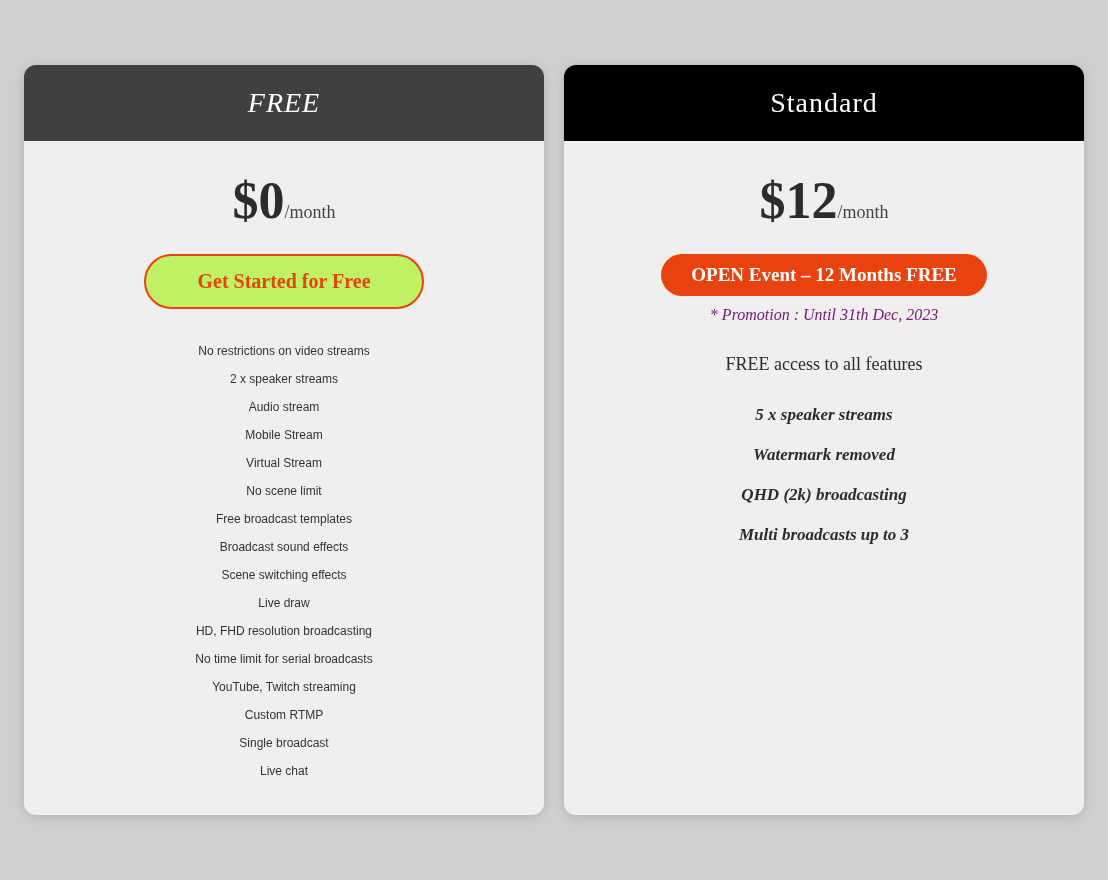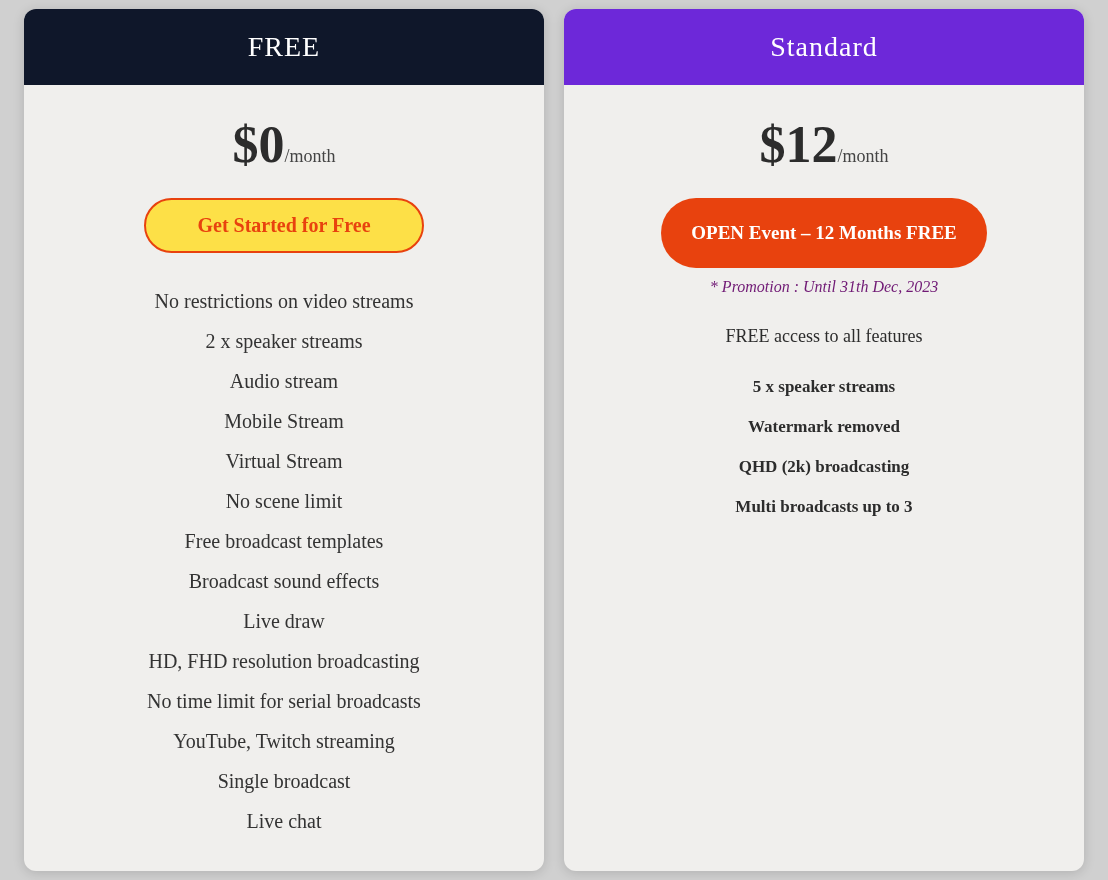--- a/index.html
+++ b/index.html
@@ -36,25 +36,26 @@
     .plan-card + .plan-card {
       margin-left: 20px;
     }
 
     .plan-header {
       padding: 22px 20px;
       text-align: center;
     }
 
     .plan-header.free {
-      background-color: #0f172a;
+      background-color: #404040;
+      font-style: italic;
     }
 
     .plan-header.standard {
-      background-color: #6d28d9;
+      background-color: #000000;
     }
 
     .plan-header-title {
       color: #ffffff;
       font-size: 28px;
       font-weight: normal;
       letter-spacing: 1px;
     }
 
     .plan-body {
@@ -78,33 +79,33 @@
       font-size: 18px;
       color: #444;
       font-family: Georgia, serif;
     }
 
     .cta-button-free {
       display: inline-block;
       padding: 14px 40px;
       border: 2px solid #e8420e;
       border-radius: 50px;
-      background: #fde047;
+      background: #bef264;
       color: #e8420e;
       font-size: 20px;
       font-family: Georgia, serif;
       font-weight: bold;
       cursor: pointer;
       margin-bottom: 28px;
       min-width: 280px;
     }
 
     .cta-button-standard {
       display: inline-block;
-      padding: 24px 30px;
+      padding: 10px 30px;
       border-radius: 50px;
       background: #e8420e;
       color: #ffffff;
       font-size: 19px;
       font-family: Georgia, serif;
       font-weight: bold;
       cursor: pointer;
       margin-bottom: 10px;
       min-width: 320px;
       border: none;
@@ -116,39 +117,40 @@
       margin-bottom: 30px;
       font-style: italic;
     }
 
     .feature-list {
       list-style: none;
       text-align: center;
     }
 
     .feature-list li {
-      font-size: 20px;
+      font-size: 12px;
       color: #333;
       padding: 5px 0;
-      font-family: Liberation Serif, serif;
+      font-family: Liberation Sans, sans-serif;
       line-height: 1.5;
     }
 
     .feature-section-title {
       font-size: 18px;
       font-weight: normal;
       color: #2c2c2c;
       margin: 16px 0 10px 0;
       font-family: Georgia, serif;
     }
 
     .standard-features {
       list-style: none;
       text-align: center;
       margin-top: 20px;
+      font-style: italic;
     }
 
     .standard-features li {
       font-size: 17px;
       font-weight: bold;
       color: #2c2c2c;
       padding: 10px 0;
       font-family: Georgia, serif;
     }
   </style>
@@ -168,24 +170,26 @@
       <button class="cta-button-free">Get Started for Free</button>
       <ul class="feature-list">
         <li>No restrictions on video streams</li>
         <li>2 x speaker streams</li>
         <li>Audio stream</li>
         <li>Mobile Stream</li>
         <li>Virtual Stream</li>
         <li>No scene limit</li>
         <li>Free broadcast templates</li>
         <li>Broadcast sound effects</li>
+        <li>Scene switching effects</li>
         <li>Live draw</li>
         <li>HD, FHD resolution broadcasting</li>
         <li>No time limit for serial broadcasts</li>
         <li>YouTube, Twitch streaming</li>
+        <li>Custom RTMP</li>
         <li>Single broadcast</li>
         <li>Live chat</li>
       </ul>
     </div>
   </div>
 
   <div class="plan-card">
     <div class="plan-header standard">
       <span class="plan-header-title">Standard</span>
     </div>

